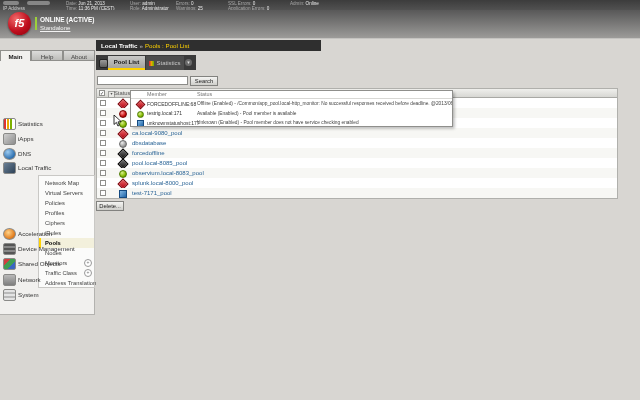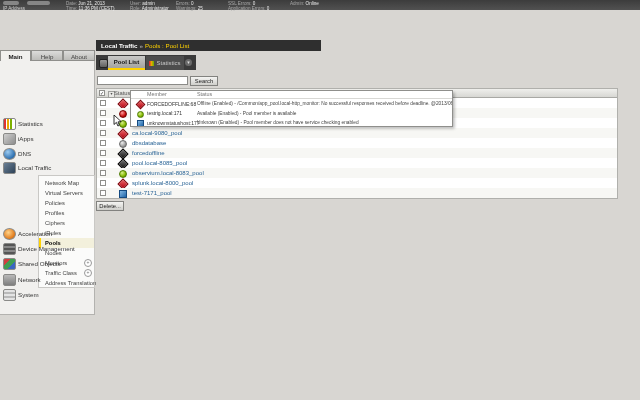--- a/index.html
+++ b/index.html
@@ -145,20 +145,26 @@
     <div class="tcol" style="left:228px;top:5.5px;">
       <span class="tlbl">Application Errors:</span>
       <span class="tval">0</span>
     </div>
     <div class="tcol" style="left:290px;top:0.5px;">
       <span class="tlbl">Admin:</span>
       <span class="tval">Online</span>
     </div>
   </div>
 
+  <div class="abs banner">
+    <div class="f5logo">f5</div>
+    <div class="statusbars"></div>
+    <div class="online">ONLINE (ACTIVE)</div>
+    <div class="standalone">Standalone</div>
+  </div>
 
   <div class="abs crumb">
     <span class="sec">Local Traffic</span><span class="sep">»</span><span class="path">Pools : Pool List</span>
   </div>
 
   <div class="sbtab on" style="left:0;width:31px;">Main</div>
   <div class="sbtab off" style="left:31px;width:32px;">Help</div>
   <div class="sbtab off" style="left:63px;width:32px;">About</div>
 
   <div class="abs sbpanel">

